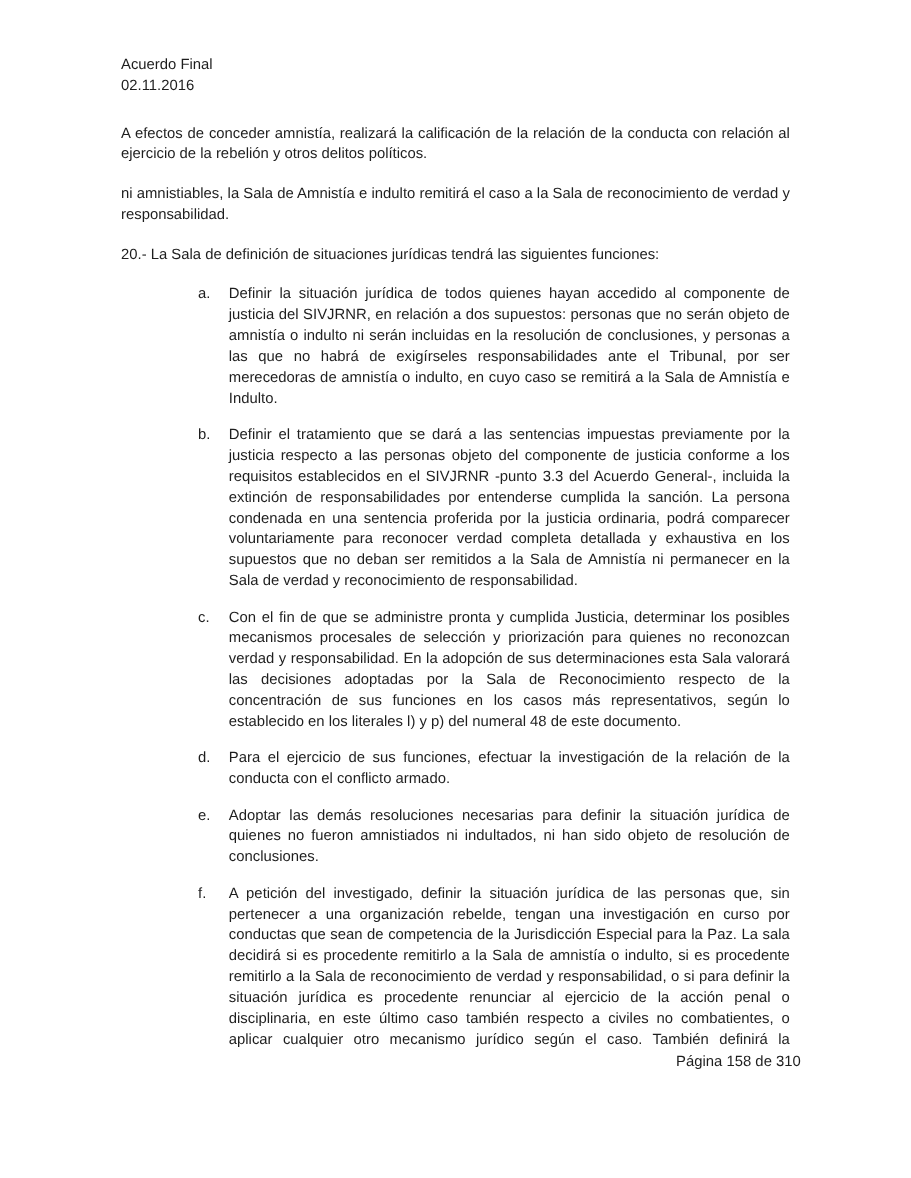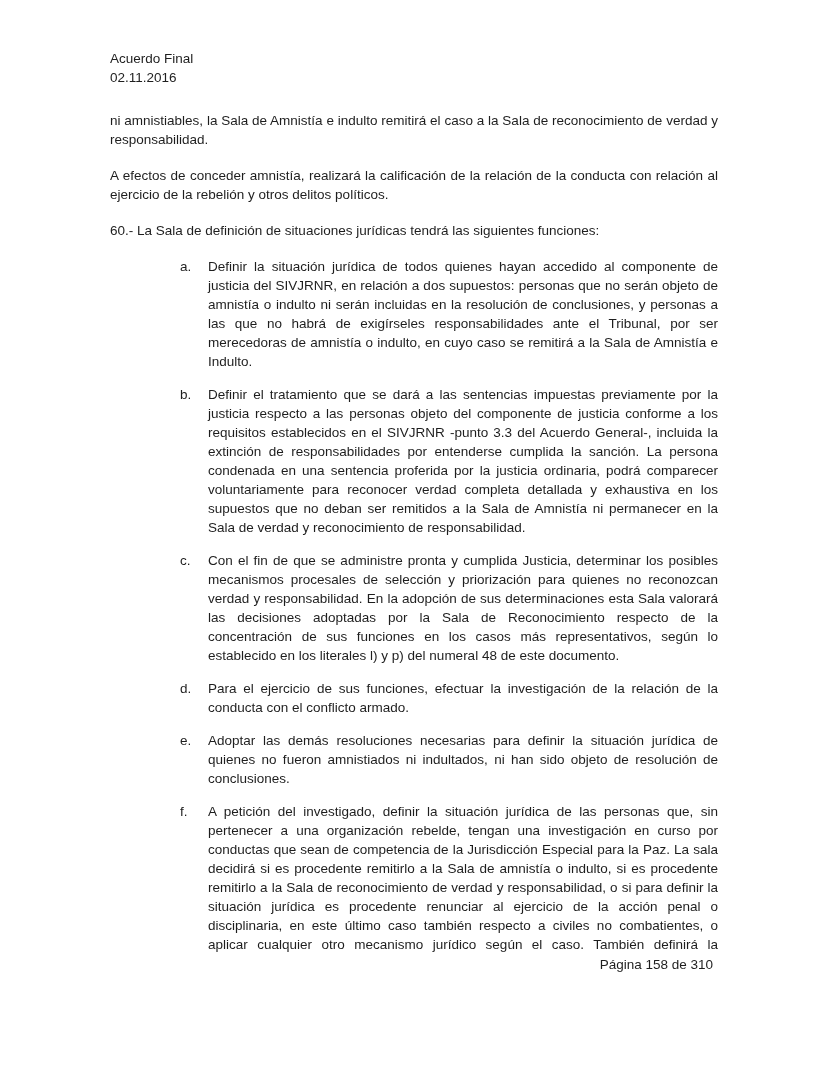--- a/index.html
+++ b/index.html
@@ -50,40 +50,40 @@
   .func-text {
     flex: 1;
     text-align: justify;
   }
   .func-text.justify-last {
     text-align-last: justify;
   }
   .page-footer {
     position: absolute;
     top: 955px;
-    right: 115px;
+    right: 100px;
     font-size: 13.5px;
     line-height: 19px;
     color: #1e1e1e;
   }
 </style>
 </head>
 <body>
 
 <div class="page">
   <div class="content">
 
     <div class="doc-header">
       <div>Acuerdo Final</div>
       <div>02.11.2016</div>
     </div>
 
+    <p class="para">A efectos de conceder amnistía, realizará la calificación de la relación de la conducta con relación al ejercicio de la rebelión y otros delitos políticos.</p>
     <p class="para">ni amnistiables, la Sala de Amnistía e indulto remitirá el caso a la Sala de reconocimiento de verdad y responsabilidad.</p>
-    <p class="para">A efectos de conceder amnistía, realizará la calificación de la relación de la conducta con relación al ejercicio de la rebelión y otros delitos políticos.</p>
-    <p class="para">60.- La Sala de definición de situaciones jurídicas tendrá las siguientes funciones:</p>
+    <p class="para">20.- La Sala de definición de situaciones jurídicas tendrá las siguientes funciones:</p>
 
     <ol class="func-list">
       <li class="func-item">
         <span class="func-marker">a.</span>
         <span class="func-text">Definir la situación jurídica de todos quienes hayan accedido al componente de justicia del SIVJRNR, en relación a dos supuestos: personas que no serán objeto de amnistía o indulto ni serán incluidas en la resolución de conclusiones, y personas a las que no habrá de exigírseles responsabilidades ante el Tribunal, por ser merecedoras de amnistía o indulto, en cuyo caso se remitirá a la Sala de Amnistía e Indulto.</span>
       </li>
       <li class="func-item">
         <span class="func-marker">b.</span>
         <span class="func-text">Definir el tratamiento que se dará a las sentencias impuestas previamente por la justicia respecto a las personas objeto del componente de justicia conforme a los requisitos establecidos en el SIVJRNR -punto 3.3 del Acuerdo General-, incluida la extinción de responsabilidades por entenderse cumplida la sanción. La persona condenada en una sentencia proferida por la justicia ordinaria, podrá comparecer voluntariamente para reconocer verdad completa detallada y exhaustiva en los supuestos que no deban ser remitidos a la Sala de Amnistía ni permanecer en la Sala de verdad y reconocimiento de responsabilidad.</span>
       </li>

